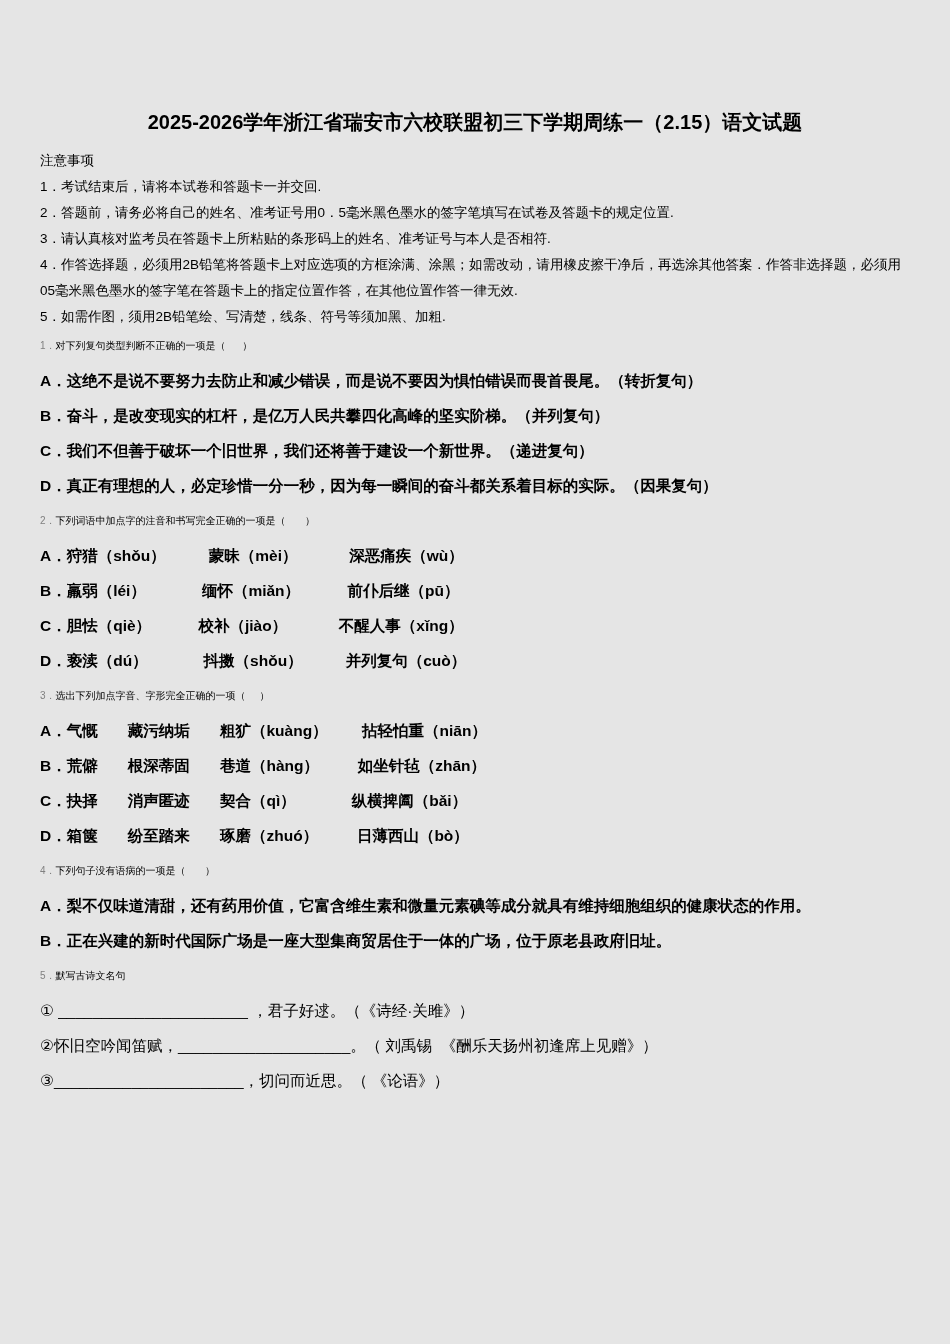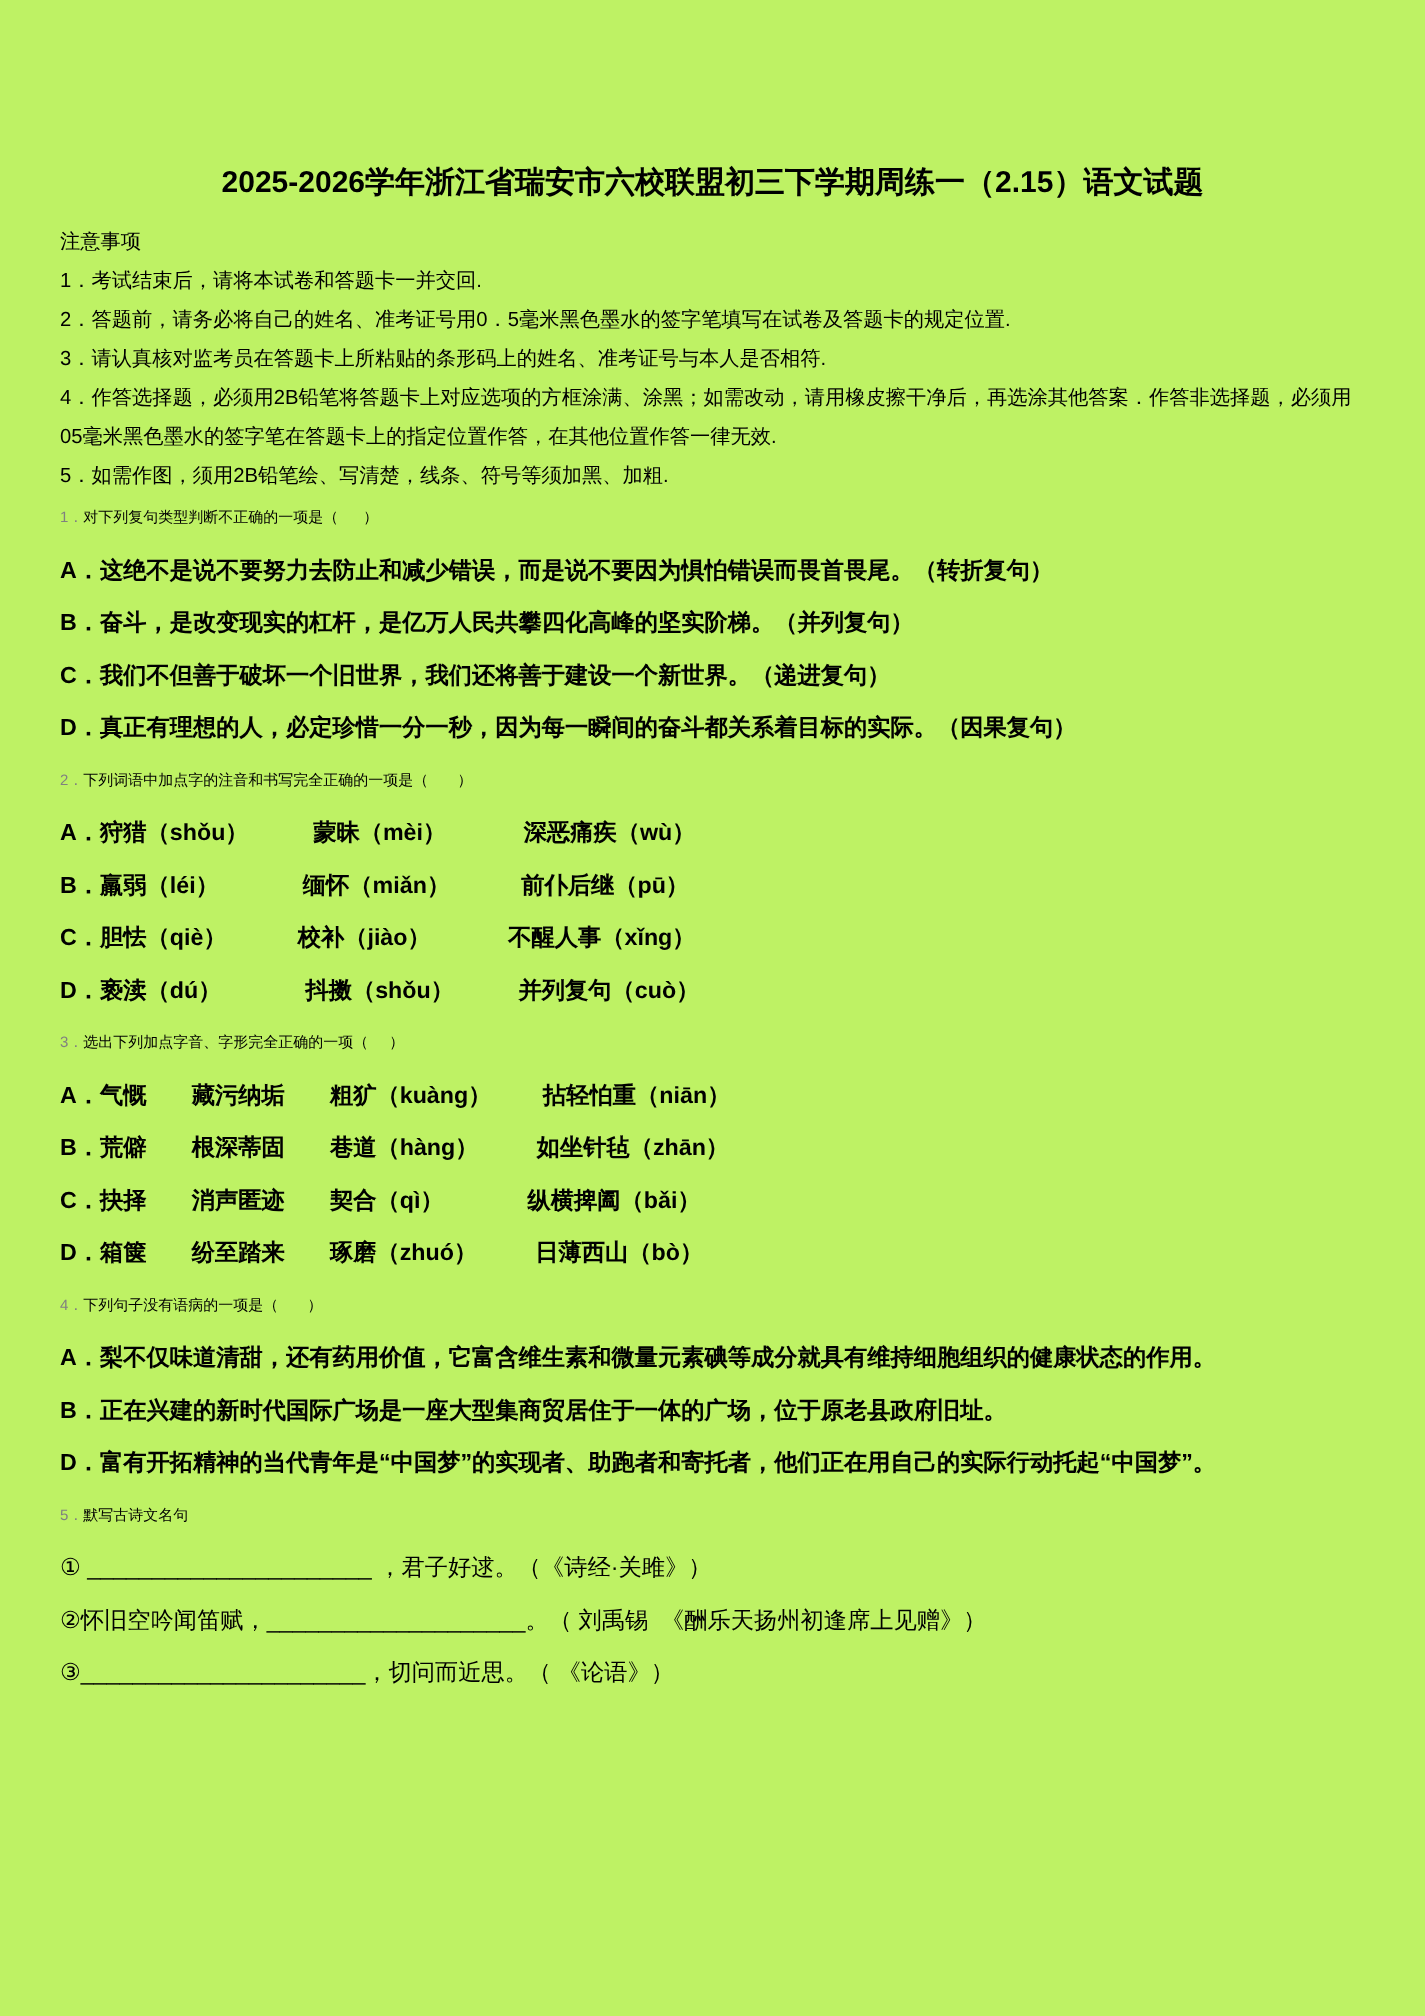--- a/index.html
+++ b/index.html
@@ -1,20 +1,20 @@
 <!DOCTYPE html>
 <html><head>
 <meta charset="utf-8">
 <style>
   html, body { margin: 0; padding: 0; background: #ffffff; }
   .page {
     width: 950px;
     height: 1344px;
     box-sizing: border-box;
-    background: #bef264;
+    background: #e5e5e5;
     color: #000000;
     font-family: "Liberation Sans", "DejaVu Sans", sans-serif;
     padding: 108px 40px 0 40px;
     overflow: hidden;
   }
   .title {
     font-size: 20px;
     font-weight: bold;
     text-align: center;
     line-height: 28px;
@@ -93,21 +93,20 @@
     <div class="option">A．气慨       藏污纳垢       粗犷（kuàng）        拈轻怕重（niān）</div>
     <div class="option">B．荒僻       根深蒂固       巷道（hàng）         如坐针毡（zhān）</div>
     <div class="option">C．抉择       消声匿迹       契合（qì）             纵横捭阖（bǎi）</div>
     <div class="option">D．箱箧       纷至踏来       琢磨（zhuó）         日薄西山（bò）</div>
   </div>
 
   <div class="question">
     <div class="stem"><span class="qnum">4．</span><span class="stem-text">下列句子没有语病的一项是（       ）</span></div>
     <div class="option">A．梨不仅味道清甜，还有药用价值，它富含维生素和微量元素碘等成分就具有维持细胞组织的健康状态的作用。</div>
     <div class="option">B．正在兴建的新时代国际广场是一座大型集商贸居住于一体的广场，位于原老县政府旧址。</div>
-    <div class="option">D．富有开拓精神的当代青年是“中国梦”的实现者、助跑者和寄托者，他们正在用自己的实际行动托起“中国梦”。</div>
   </div>
 
   <div class="question">
     <div class="stem"><span class="qnum">5．</span><span class="stem-text">默写古诗文名句</span></div>
     <div class="fill-line">① ______________________ ，君子好逑。（《诗经·关雎》）</div>
     <div class="fill-line">②怀旧空吟闻笛赋，____________________。（ 刘禹锡  《酬乐天扬州初逢席上见赠》）</div>
     <div class="fill-line">③______________________，切问而近思。（ 《论语》）</div>
   </div>
 
 </div>

